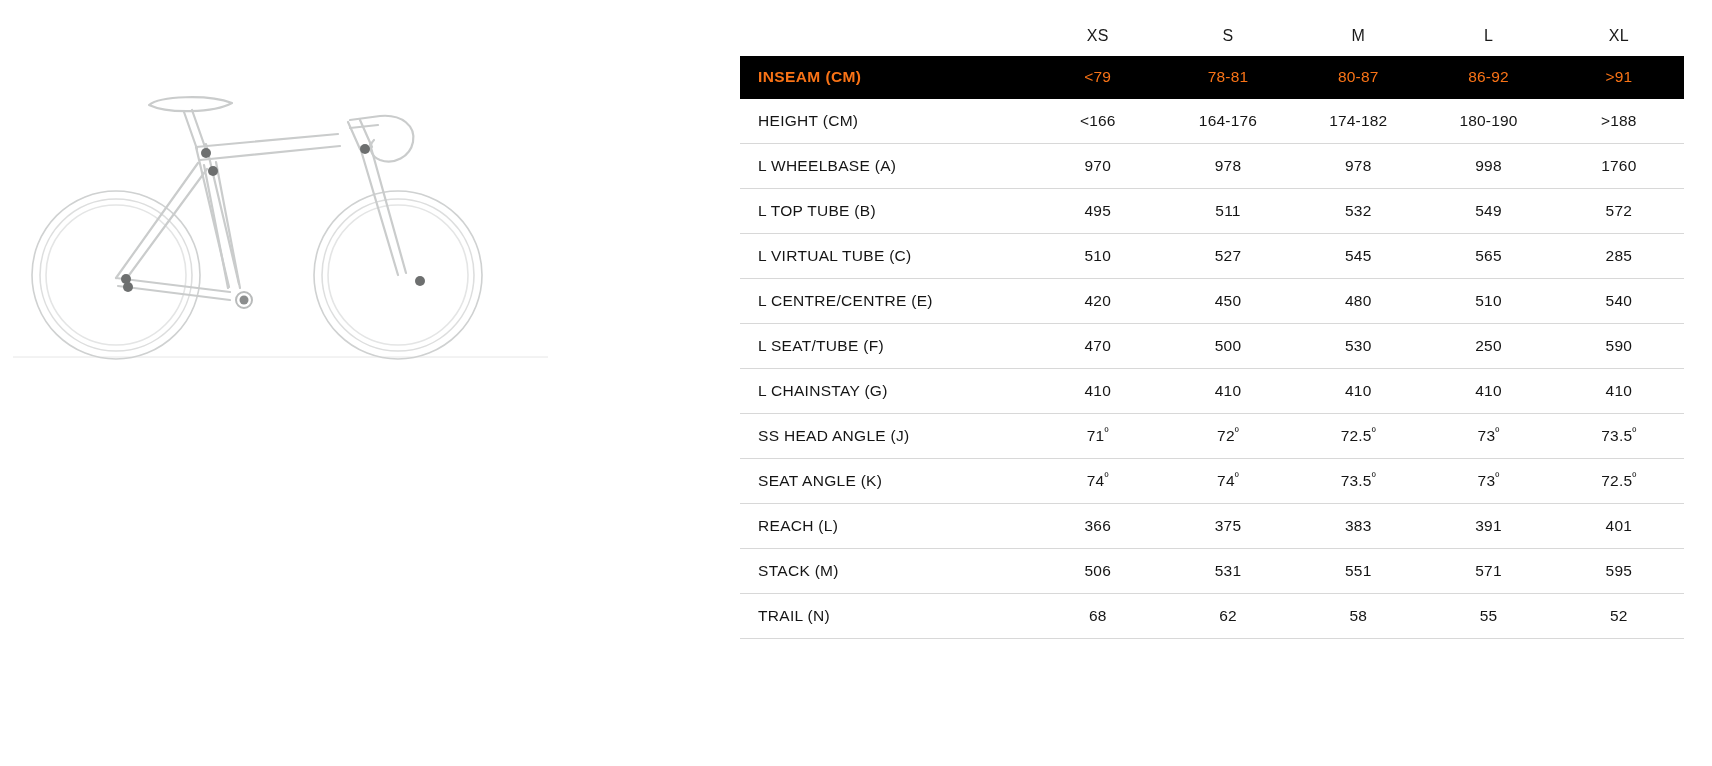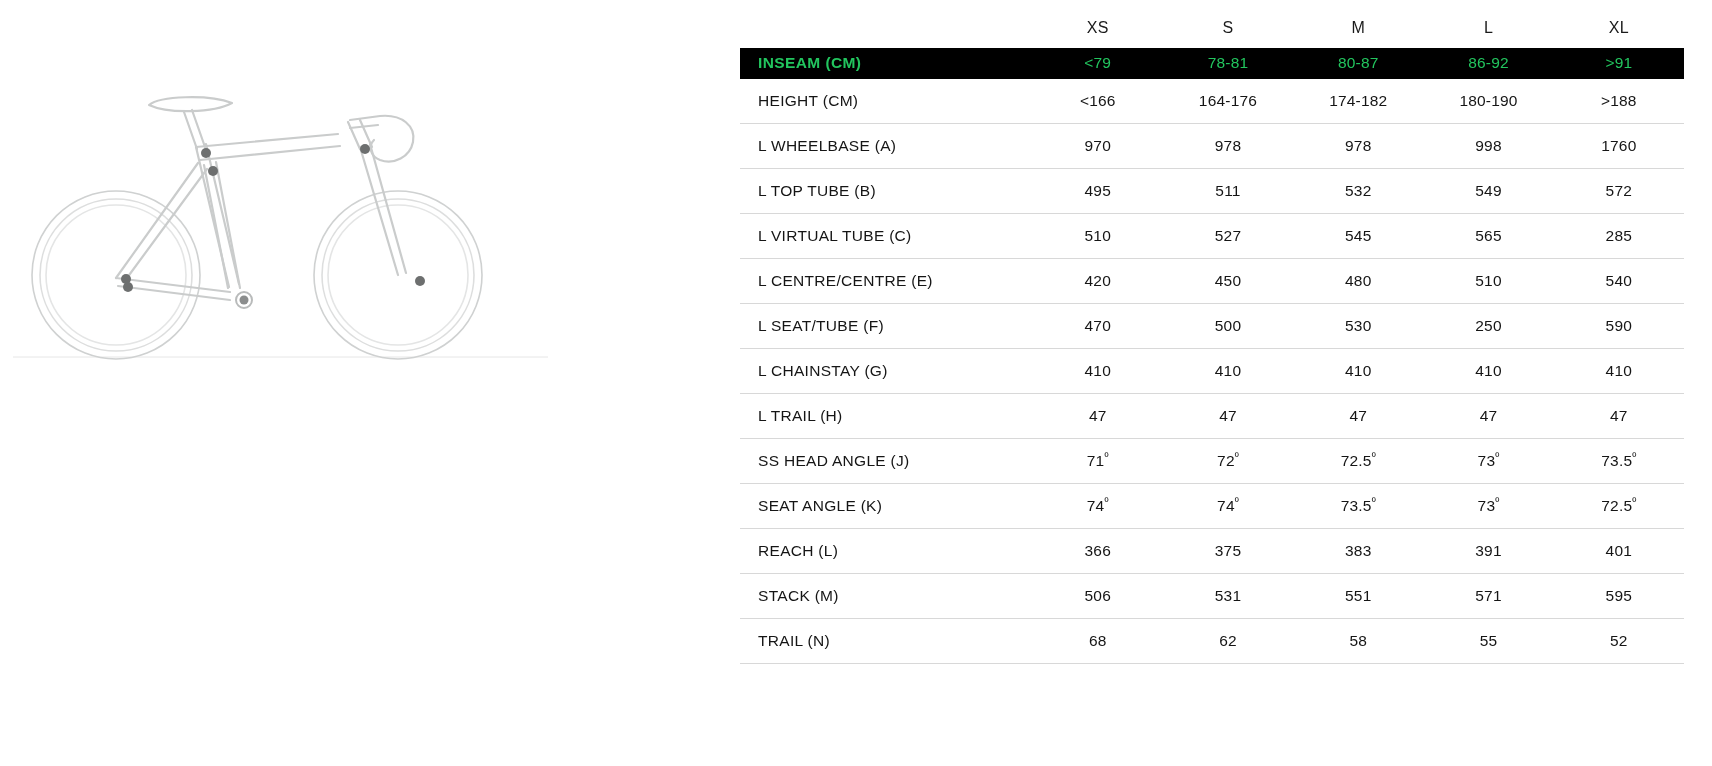--- a/index.html
+++ b/index.html
@@ -31,21 +31,21 @@
   #bike-svg {
     position: absolute;
     left: 8px;
     top: 30px;
   }
   
   #table-panel {
     position: relative;
     width: 982px;
     flex: 0 0 982px;
-    padding-top: 8px;
+    padding-top: 16px;
   }
   table.geo {
     border-collapse: collapse;
     width: 944px;
     margin-left: 10px;
     table-layout: fixed;
   }
   table.geo col.labelcol { width: 292px; }
   table.geo col.sizecol  { width: 130px; }
   table.geo th, table.geo td {
@@ -73,24 +73,24 @@
     text-align: left;
     padding-left: 18px;
     letter-spacing: 0.3px;
   }
   table.geo td.val {
     text-align: center;
   }
   
   table.geo tr.inseam td {
     background: #000000;
-    color: #22c55e;
+    color: #f97316;
     font-weight: bold;
     border-bottom: 1px solid #000000;
-    height: 30px;
+    height: 42px;
   }
   table.geo tr.inseam td.lbl {
     letter-spacing: 0.4px;
   }
   table.geo tr.inseam td.val {
     font-weight: normal;
   }
   sup.deg {
     font-size: 11px;
     vertical-align: super;
@@ -245,28 +245,20 @@
           </tr>
           <tr class="row">
             <td class="lbl">L CHAINSTAY (G)</td>
             <td class="val">410</td>
             <td class="val">410</td>
             <td class="val">410</td>
             <td class="val">410</td>
             <td class="val">410</td>
           </tr>
           <tr class="row">
-            <td class="lbl">L TRAIL (H)</td>
-            <td class="val">47</td>
-            <td class="val">47</td>
-            <td class="val">47</td>
-            <td class="val">47</td>
-            <td class="val">47</td>
-          </tr>
-          <tr class="row">
             <td class="lbl">SS HEAD ANGLE (J)</td>
             <td class="val">71<sup class="deg">º</sup></td>
             <td class="val">72<sup class="deg">º</sup></td>
             <td class="val">72.5<sup class="deg">º</sup></td>
             <td class="val">73<sup class="deg">º</sup></td>
             <td class="val">73.5<sup class="deg">º</sup></td>
           </tr>
           <tr class="row">
             <td class="lbl">SEAT ANGLE (K)</td>
             <td class="val">74<sup class="deg">º</sup></td>

